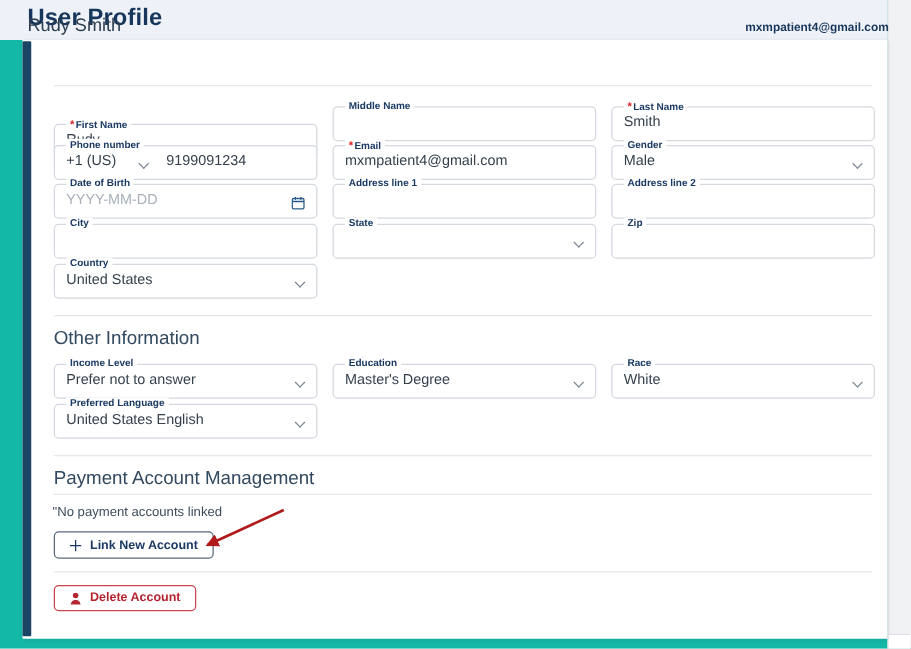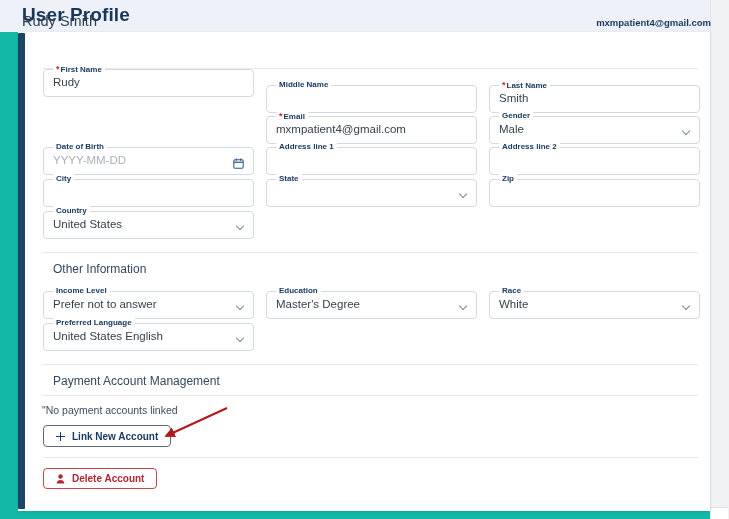--- a/index.html
+++ b/index.html
@@ -168,22 +168,22 @@
   }
   
   .sec-rule {
     position: absolute;
     left: 43px;
     width: 655px; height: 1px;
     background: #e6e8ec;
   }
   .sec-title {
     position: absolute;
-    left: 53px;
-    font-size: 12px;
+    left: 43px;
+    font-size: 15px;
     color: #32495f;
   }
   .no-accounts {
     position: absolute;
     left: 42px; top: 404px;
     font-size: 10.5px;
     color: #3d4d5e;
   }
   
   .btn-link {
@@ -253,33 +253,39 @@
   </div>
 
   <div class="card"></div>
   <div class="accent-bar"></div>
 
   <div class="card-head"></div>
   <div class="card-username">Rudy Smith</div>
   <div class="card-email">mxmpatient4@gmail.com</div>
   <div class="head-rule"></div>
 
-  <div class="field" style="left:43px; top:69px; width:211px;padding-left:28px;">
+  <div class="field" style="left:43px; top:99px; width:211px;padding-left:28px;">
     <span class="flabel"><span class="req">*</span><span>First Name</span></span>
     <span class="fvalue">Rudy</span>
   </div>
   <div class="field" style="left:266px; top:85px; width:211px;">
     <span class="flabel">Middle Name</span>
     <span class="fvalue"></span>
   </div>
   <div class="field" style="left:489px; top:85px; width:211px;">
     <span class="flabel"><span class="req">*</span><span>Last Name</span></span>
     <span class="fvalue">Smith</span>
   </div>
 
+  <div class="field" style="left:43px; top:116px; width:211px;">
+    <span class="flabel">Phone number</span>
+    <span class="phone-cc">+1 (US)</span>
+    <span class="phone-chev"></span>
+    <span class="phone-num">9199091234</span>
+  </div>
   <div class="field" style="left:266px; top:116px; width:211px;">
     <span class="flabel"><span class="req">*</span><span>Email</span></span>
     <span class="fvalue">mxmpatient4@gmail.com</span>
   </div>
   <div class="field" style="left:489px; top:116px; width:211px;">
     <span class="flabel">Gender</span>
     <span class="fvalue">Male</span>
     <span class="chev"></span>
   </div>
 

